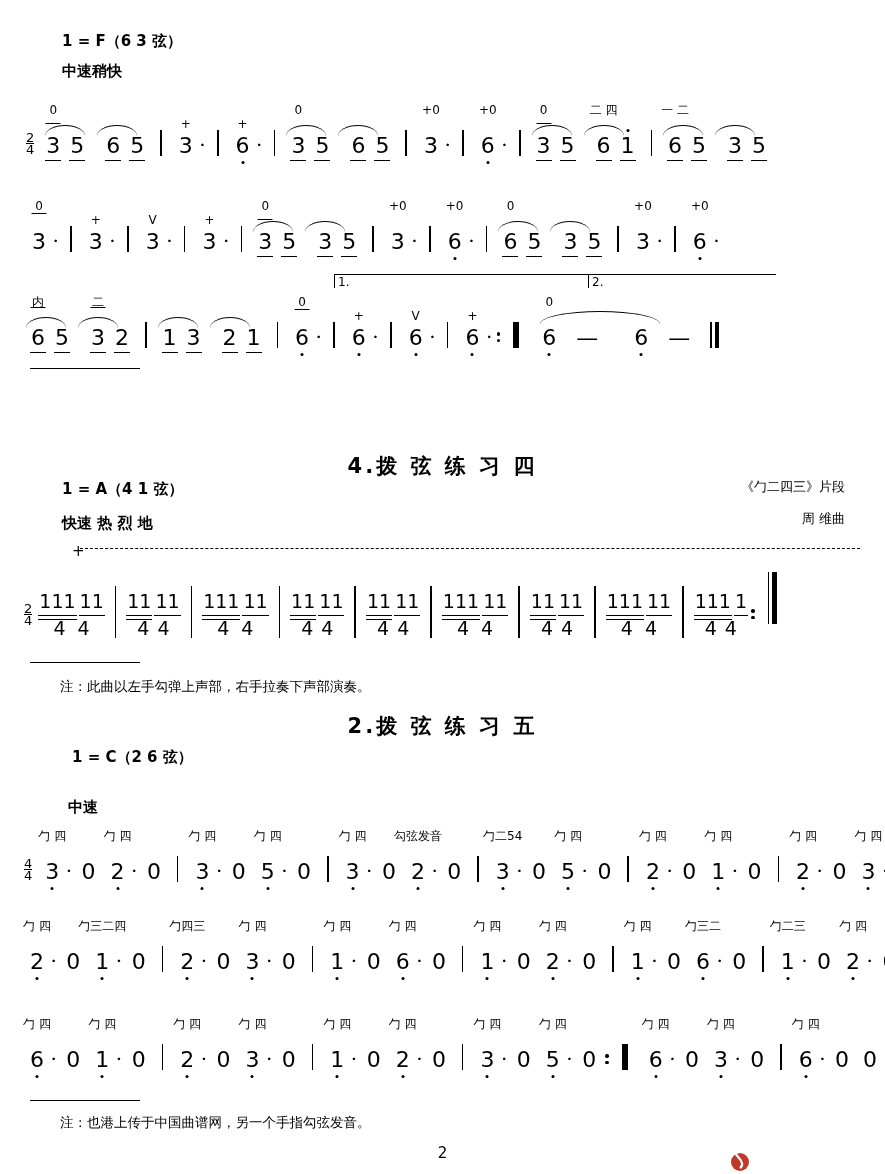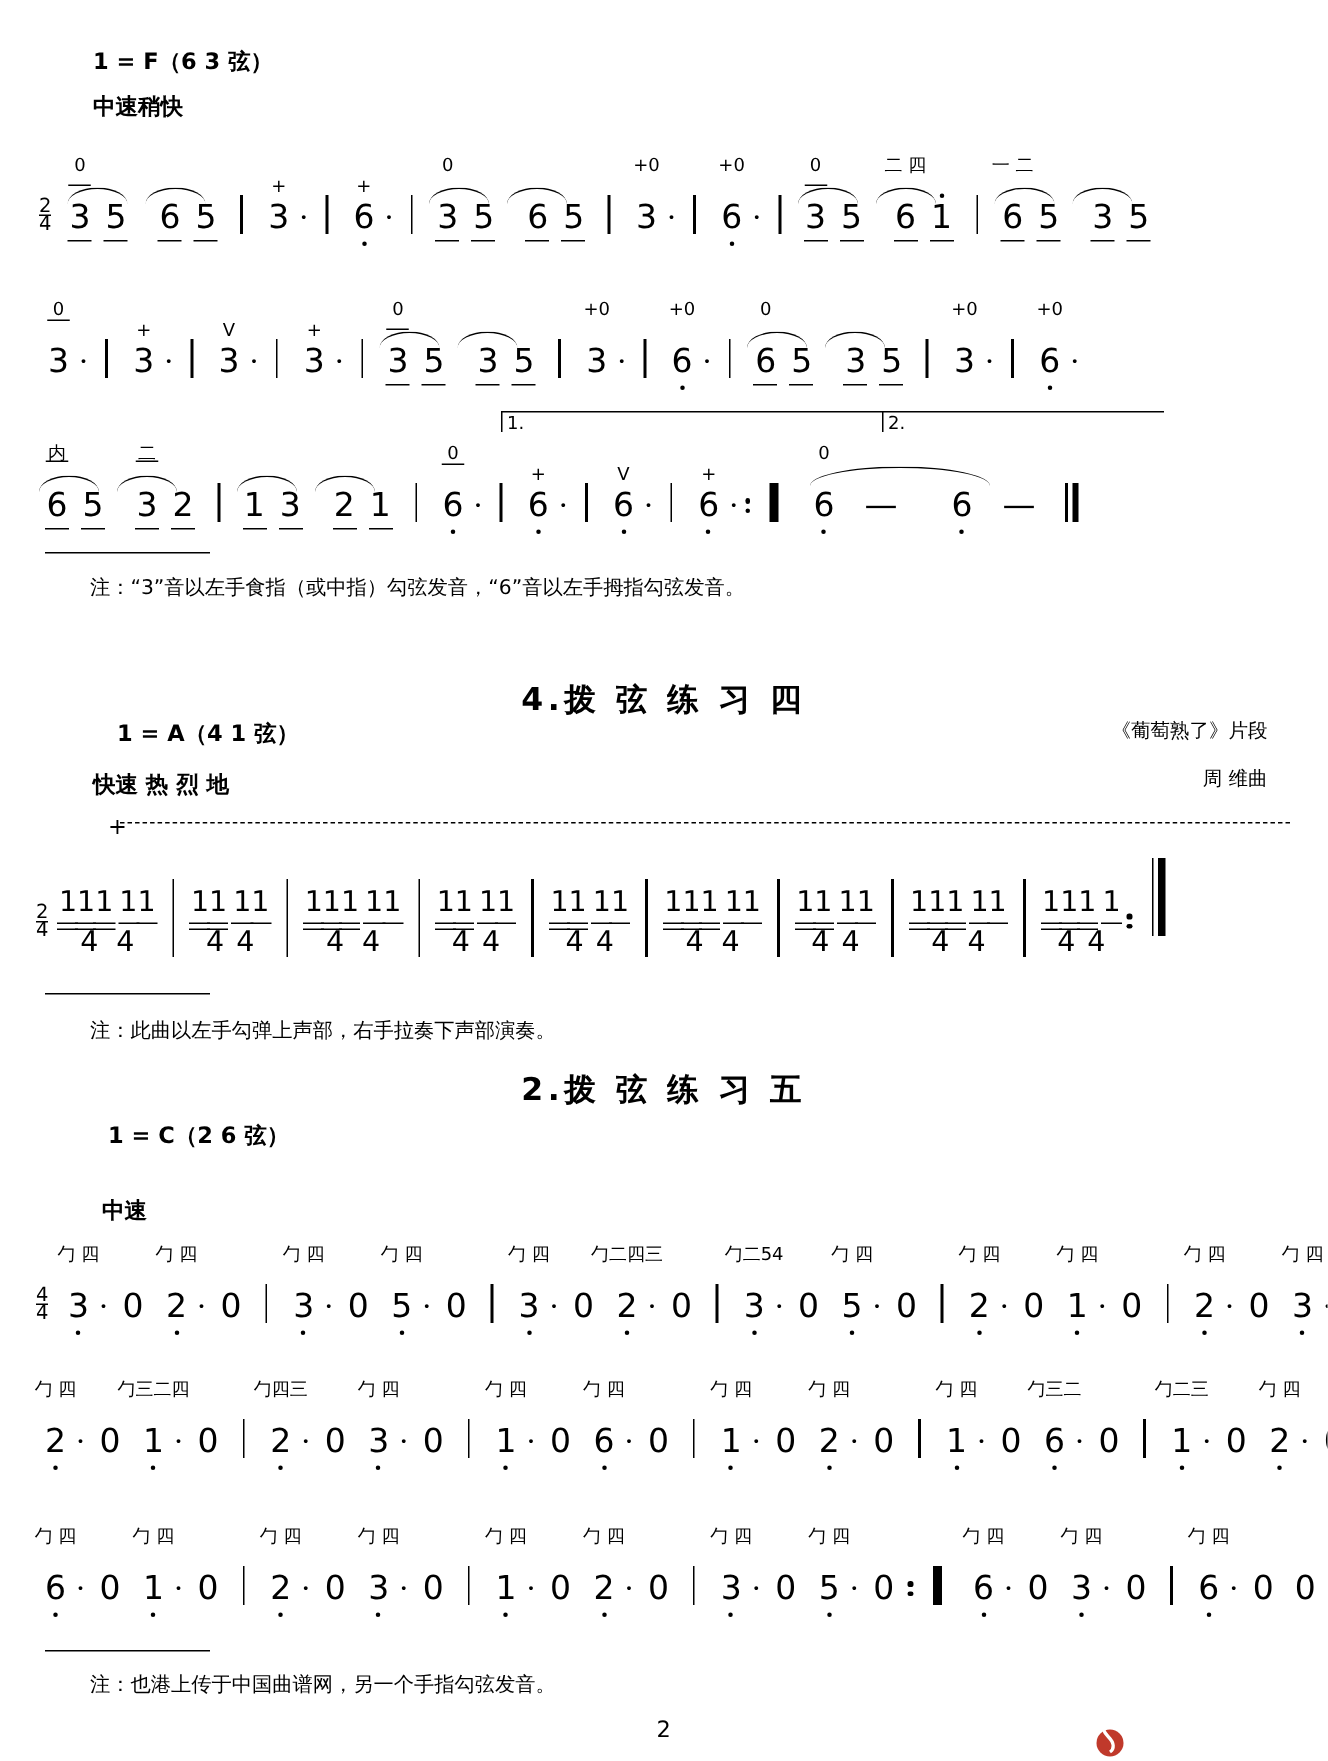--- a/index.html
+++ b/index.html
@@ -421,28 +421,27 @@
       </span>
       <span class="measure" style="margin-left:16px">
         <span class="cell" style="width:26px"><span class="digit oct-dn">6</span></span>
         <span class="cell" style="width:42px"><span class="digit">—</span></span>
       </span>
       <span class="endbar"><i class="thin"></i><i class="thick"></i></span>
     </div>
   </div>
 
   <div class="sep" style="top:368px;"></div>
-  <div class="note-line" style="position:absolute;left:60px;top:383px;">注：“3”音以左手食指（或中指）勾弦发音，“6”音以左手拇指勾弦发音。</div>
 
   <div style="position:absolute;left:0;top:452px;width:885px;">
     <div class="sec-title">4.拨 弦 练 习 四</div>
   </div>
-  <div style="position:absolute;left:62px;top:480px;margin-left:16px;" class="key-line">1 = A（4 1 弦）</div>
+  <div style="position:absolute;left:62px;top:480px;" class="key-line">1 = A（4 1 弦）</div>
   <div style="position:absolute;left:62px;top:514px;" class="tempo">快速  热 烈 地</div>
-  <div style="position:absolute;right:40px;top:478px;width:260px;" class="credit">《葡萄熟了》片段</div>
+  <div style="position:absolute;right:40px;top:478px;width:260px;" class="credit">《勹二四三》片段</div>
   <div style="position:absolute;right:40px;top:510px;width:260px;" class="credit">周          维曲</div>
 
   <div class="dashline" style="left:80px;top:548px;width:780px;"></div>
   <div style="position:absolute;left:72px;top:542px;font-size:15px;font-family:'DejaVu Sans',sans-serif;">+</div>
 
   <div class="system" style="position:absolute;left:0;top:560px;width:885px;height:90px;">
     <div class="row-inner" style="left:24px;bottom:10px;">
       <span class="timesig" style="margin-bottom:14px">
         <span class="num">2</span>
         <span style="border-top:1.5px solid #000;">4</span>
@@ -522,21 +521,21 @@
       <span class="measure">
         <span class="cell" style="width:26px"><span class="mark hi">勹 四</span><span class="digit oct-dn">3</span></span><span class="dotr">·</span>
         <span class="cell" style="width:24px"><span class="digit">0</span></span>
         <span class="cell" style="width:26px"><span class="mark hi">勹 四</span><span class="digit oct-dn">5</span></span><span class="dotr">·</span>
         <span class="cell" style="width:24px"><span class="digit">0</span></span>
       </span>
       <span class="bar"></span>
       <span class="measure">
         <span class="cell" style="width:26px"><span class="mark hi">勹 四</span><span class="digit oct-dn">3</span></span><span class="dotr">·</span>
         <span class="cell" style="width:24px"><span class="digit">0</span></span>
-        <span class="cell" style="width:26px"><span class="mark hi">勹二四三</span><span class="digit oct-dn">2</span></span><span class="dotr">·</span>
+        <span class="cell" style="width:26px"><span class="mark hi">勾弦发音</span><span class="digit oct-dn">2</span></span><span class="dotr">·</span>
         <span class="cell" style="width:24px"><span class="digit">0</span></span>
       </span>
       <span class="bar"></span>
       <span class="measure">
         <span class="cell" style="width:26px"><span class="mark hi">勹二54</span><span class="digit oct-dn">3</span></span><span class="dotr">·</span>
         <span class="cell" style="width:24px"><span class="digit">0</span></span>
         <span class="cell" style="width:26px"><span class="mark hi">勹 四</span><span class="digit oct-dn">5</span></span><span class="dotr">·</span>
         <span class="cell" style="width:24px"><span class="digit">0</span></span>
       </span>
       <span class="bar"></span>

